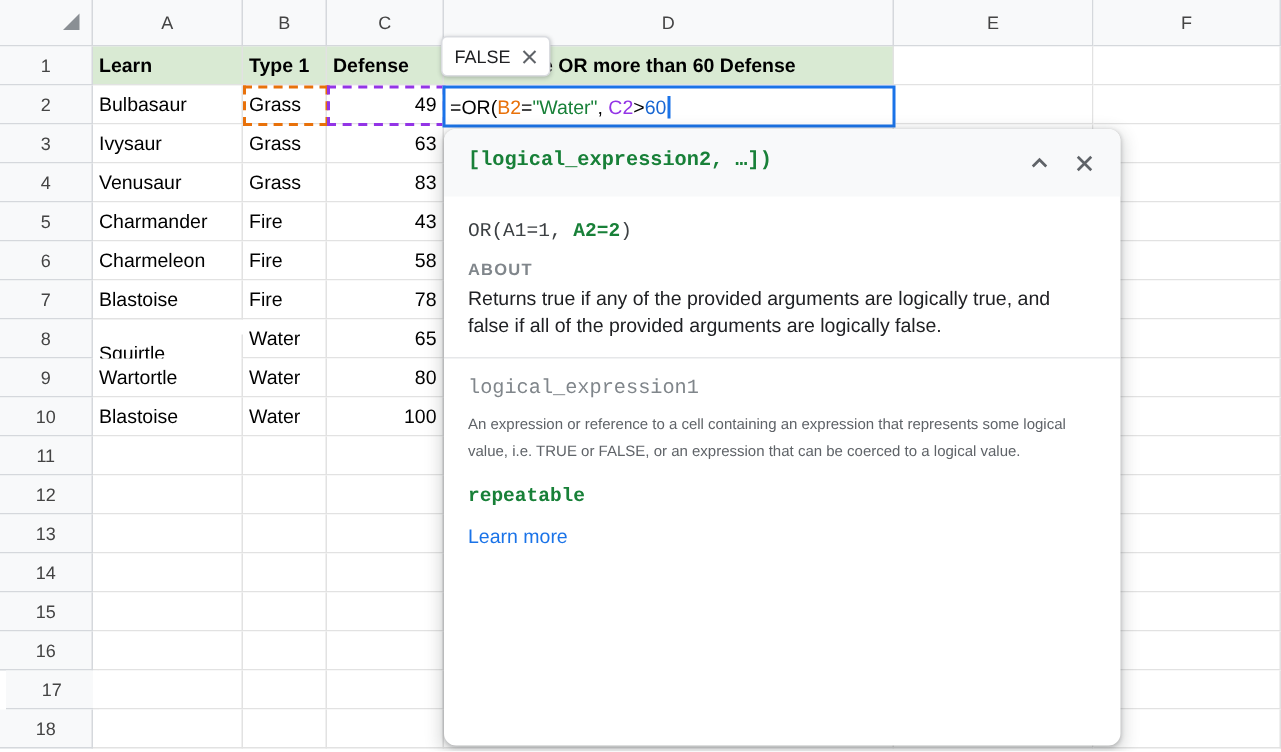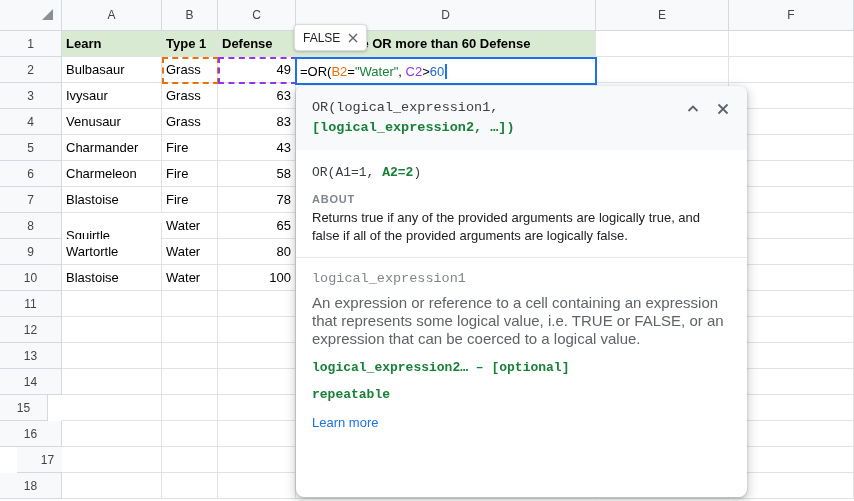--- a/index.html
+++ b/index.html
@@ -42,21 +42,21 @@
   .icon-btn{width:20px;height:20px;display:flex;align-items:center;justify-content:center;cursor:pointer;}
   .fn-body{padding:14px 16px 10px;}
   .code{font-family:"Liberation Mono","DejaVu Sans Mono",monospace;font-size:13px;}
   .sig .code,.sig{font-size:13.5px;}
   .sect-label{font-size:11px;font-weight:bold;letter-spacing:.8px;color:#80868b;margin:0 0 4px;}
   .sect-label.about{margin-top:11px;}
   .example-line{line-height:18px;margin-bottom:10px;}
   .about-text{font-size:13px;line-height:18px;color:#202124;margin-bottom:12px;}
   .divider{height:1px;background:#e6e7e9;margin:0 -16px 12px;}
   .param-name{color:#80868b;font-size:13.5px;line-height:18px;margin-bottom:6px;}
-  .param-desc{font-size:15px;line-height:18px;color:#5f6368;margin-bottom:11px;}
+  .param-desc{font-size:10px;line-height:18px;color:#5f6368;margin-bottom:11px;}
   .param-desc.dark{color:#202124;}
   .param-head{color:var(--fn-green);font-weight:bold;font-size:13px;line-height:18px;margin-bottom:9px;}
   .learn-more{color:var(--link-blue);font-size:13px;text-decoration:none;cursor:pointer;display:inline-block;}
 
   
   .tok-plain{color:#000;}
   .tok-orange{color:var(--ref-orange);}
   .tok-green{color:var(--string-green);}
   .tok-purple{color:var(--ref-purple);}
   .tok-blue{color:var(--number-blue);}
@@ -86,23 +86,23 @@
       <div class="c hdr" style="left: 0px; top: 135px; width: 62px; height: 26px;">5</div>
       <div class="c hdr" style="left: 0px; top: 161px; width: 62px; height: 26px;">6</div>
       <div class="c hdr" style="left: 0px; top: 187px; width: 62px; height: 26px;">7</div>
       <div class="c hdr" style="left: 0px; top: 213px; width: 62px; height: 26px;">8</div>
       <div class="c hdr" style="left: 0px; top: 239px; width: 62px; height: 26px;">9</div>
       <div class="c hdr" style="left: 0px; top: 265px; width: 62px; height: 26px;">10</div>
       <div class="c hdr" style="left: 0px; top: 291px; width: 62px; height: 26px;">11</div>
       <div class="c hdr" style="left: 0px; top: 317px; width: 62px; height: 26px;">12</div>
       <div class="c hdr" style="left: 0px; top: 343px; width: 62px; height: 26px;">13</div>
       <div class="c hdr" style="left: 0px; top: 369px; width: 62px; height: 26px;">14</div>
-      <div class="c hdr" style="left: 0px; top: 395px; width: 48px; height: 26px;">15</div>
+      <div class="c hdr" style="left: 0px; top: 395px; width: 62px; height: 26px;">15</div>
       <div class="c hdr" style="left: 0px; top: 421px; width: 62px; height: 26px;">16</div>
-      <div class="c hdr" style="left: 17px; top: 447px; width: 62px; height: 26px;">17</div>
+      <div class="c hdr" style="left: 4px; top: 447px; width: 62px; height: 26px;">17</div>
       <div class="c hdr" style="left: 0px; top: 473px; width: 62px; height: 26px;">18</div>
       <div class="c hl" style="left: 62px; top: 31px; width: 100px; height: 26px;">Learn</div>
       <div class="c hl" style="left: 162px; top: 31px; width: 56px; height: 26px;">Type 1</div>
       <div class="c hl" style="left: 218px; top: 31px; width: 78px; height: 26px;">Defense</div>
       <div class="c hl" style="left: 296px; top: 31px; width: 300px; height: 26px;">Water Type OR more than 60 Defense</div>
       <div class="c" style="left: 596px; top: 31px; width: 133px; height: 26px;"></div>
       <div class="c" style="left: 729px; top: 31px; width: 125px; height: 26px;"></div>
       <div class="c" style="left: 62px; top: 57px; width: 100px; height: 26px;">Bulbasaur</div>
       <div class="c" style="left: 162px; top: 57px; width: 56px; height: 26px;">Grass</div>
       <div class="c num" style="left: 218px; top: 57px; width: 78px; height: 26px;">49</div>
@@ -217,21 +217,20 @@
     <span class="chip-x">
       <svg width="10" height="10" viewBox="0 0 10 10">
           <path d="M1 1 L9 9 M9 1 L1 9" stroke="#5f6368" stroke-width="1.4" fill="none"></path>
         </svg>
     </span>
   </div>
 
   <div class="fn-popup">
     <div class="fn-head">
       <div class="sig code">
-        <div class="sig-line"><span class="tok-sigplain">OR(</span><span class="tok-sigplain">logical_expression1,</span></div>
         <div class="sig-line"><span class="tok-active">[logical_expression2, …])</span></div>
       </div>
       <div class="head-icons">
         <span class="icon-btn">
           <svg width="16" height="16" viewBox="0 0 16 16">
               <path d="M3.5 10 L8 5.5 L12.5 10" stroke="#5f6368" stroke-width="1.8" fill="none"></path>
             </svg>
         </span>
         <span class="icon-btn">
           <svg width="16" height="16" viewBox="0 0 16 16">
@@ -240,21 +239,20 @@
         </span>
       </div>
     </div>
     <div class="fn-body">
       <div class="example-line code"><span class="tok-explain">OR(A1=1, </span><span class="tok-active">A2=2</span><span class="tok-explain">)</span></div>
       <div class="sect-label about">ABOUT</div>
       <div class="about-text">Returns true if any of the provided arguments are logically true, and false if all of the provided arguments are logically false.</div>
       <div class="divider"></div>
       <div class="param-name code">logical_expression1</div>
       <div class="param-desc">An expression or reference to a cell containing an expression that represents some logical value, i.e. TRUE or FALSE, or an expression that can be coerced to a logical value.</div>
-      <div class="param-head code">logical_expression2… – [optional]</div>
       <div class="param-head code">repeatable</div>
       <a class="learn-more">Learn more</a>
     </div>
   </div>
 
 <div class="ref-box" style="left: 162px; top: 57px; width: 57px; height: 27px; border-color: rgb(232, 113, 10);"></div>
     <div class="ref-box" style="left: 218px; top: 57px; width: 79px; height: 27px; border-color: rgb(147, 52, 230);"></div>
   </div>
 
 </body></html>

